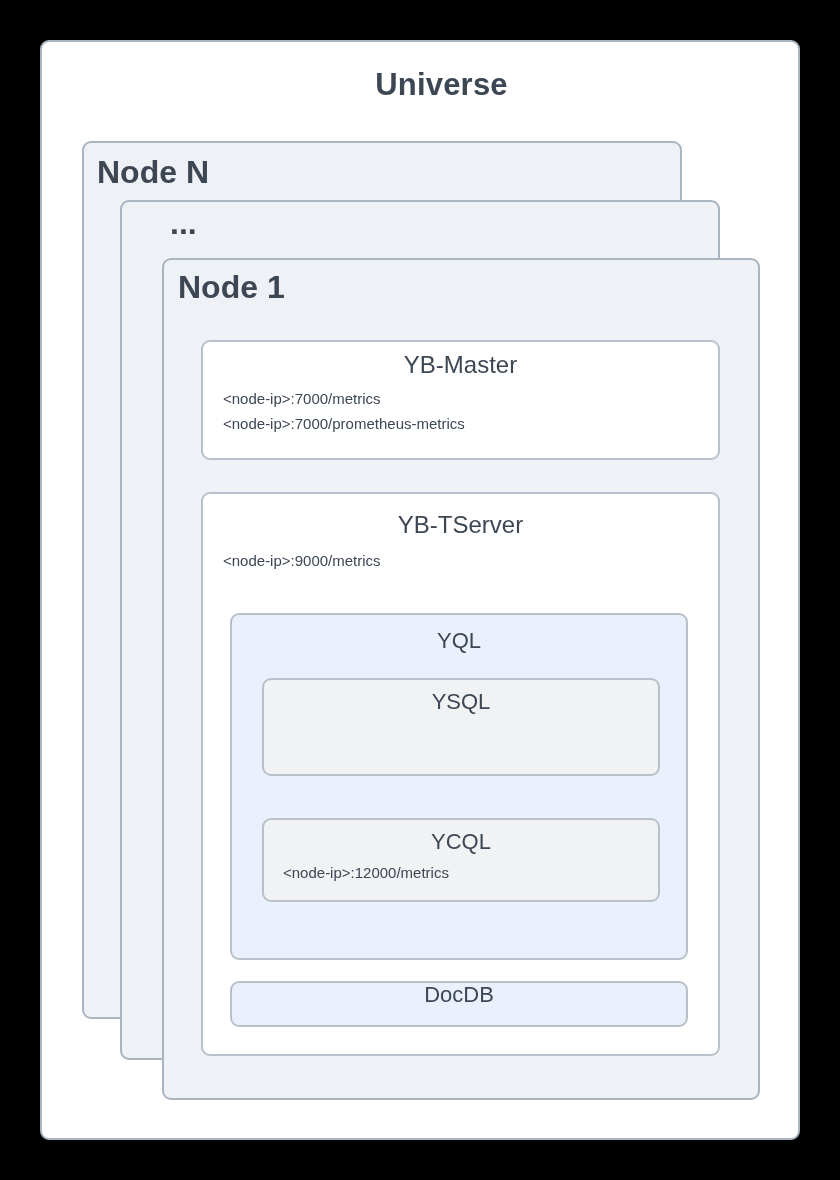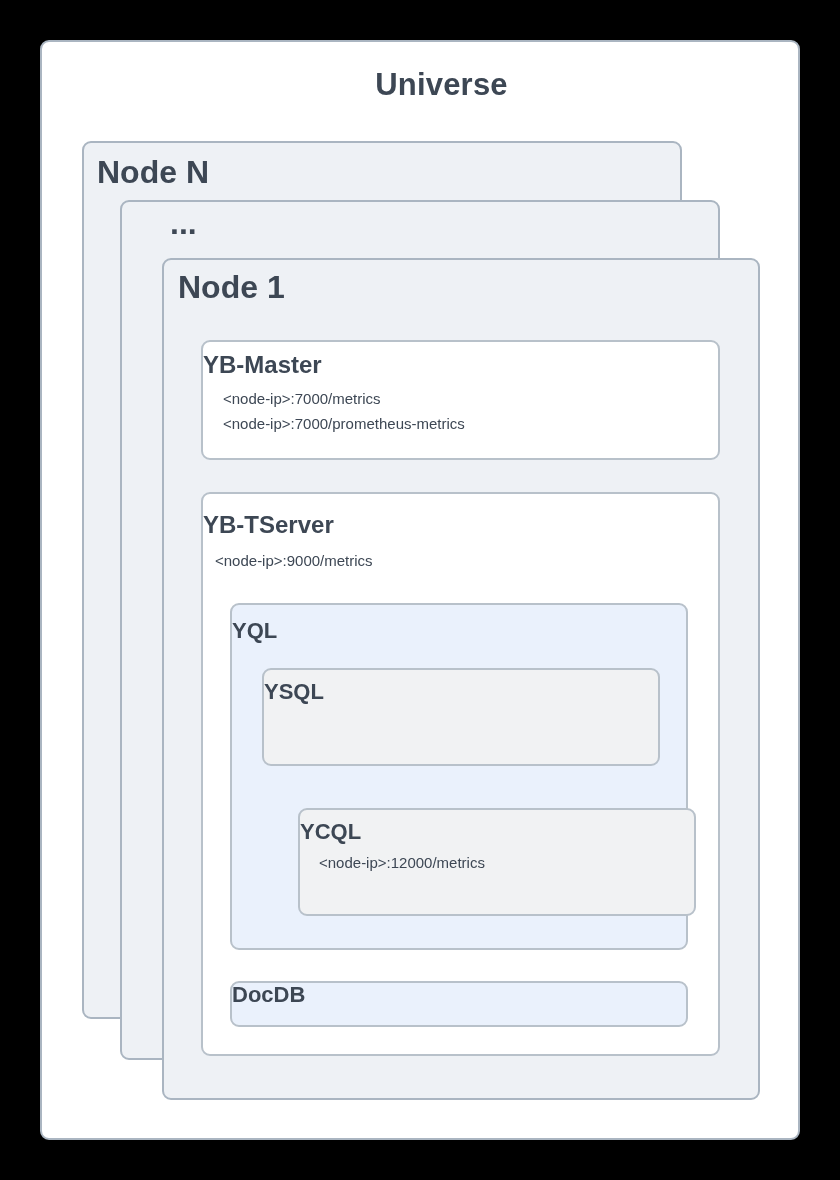--- a/index.html
+++ b/index.html
@@ -46,46 +46,46 @@
   .node-n .node-label{left:13px;top:12px;}
   .node-dots .node-label{left:48px;top:4px;}
   .node-1 .node-label{left:14px;top:10px;}
   .white-box{
     background:var(--service-fill);
     border:2px solid var(--border-inner);
   }
   .yb-master{left:37px;top:80px;width:519px;height:120px;}
   .yb-tserver{left:37px;top:232px;width:519px;height:564px;}
   .box-title{
-    position:absolute;left:0;right:0;
-    font-weight:700;font-size:22px;line-height:1.1;
+    position:absolute;left:0;right:0;text-align:center;
+    font-weight:400;font-size:22px;line-height:1.1;
   }
   .box-title.lg{font-size:24px;}
   .yb-master .box-title{top:10px;}
   .yb-tserver .box-title{top:18px;}
   .endpoints{
     position:absolute;font-size:15px;line-height:25px;font-weight:400;
     white-space:nowrap;
   }
   .yb-master .endpoints{left:20px;top:44px;}
-  .yb-tserver .endpoints{left:12px;top:54px;}
+  .yb-tserver .endpoints{left:20px;top:54px;}
   .blue-box{
     background:var(--api-fill);
     border:2px solid var(--border-inner);
   }
-  .yql{left:27px;top:109px;width:458px;height:347px;}
+  .yql{left:27px;top:119px;width:458px;height:347px;}
   .yql > .box-title{top:14px;}
   .docdb{left:27px;top:487px;width:458px;height:46px;}
   .docdb .box-title{top:0;}
   .gray-box{
     background:var(--subapi-fill);
     border:2px solid var(--border-inner);
   }
   .ysql{left:30px;top:63px;width:398px;height:98px;}
-  .ycql{left:30px;top:203px;width:398px;height:108px;margin-left:36px;}
+  .ycql{left:30px;top:203px;width:398px;height:84px;}
   .gray-box .box-title{top:10px;}
   .gray-box .endpoints{left:19px;top:40px;}
 </style>
 </head>
 <body>
 
 <div class="stage">
   <div class="box universe">
     <div class="universe-title">Universe</div>
 

